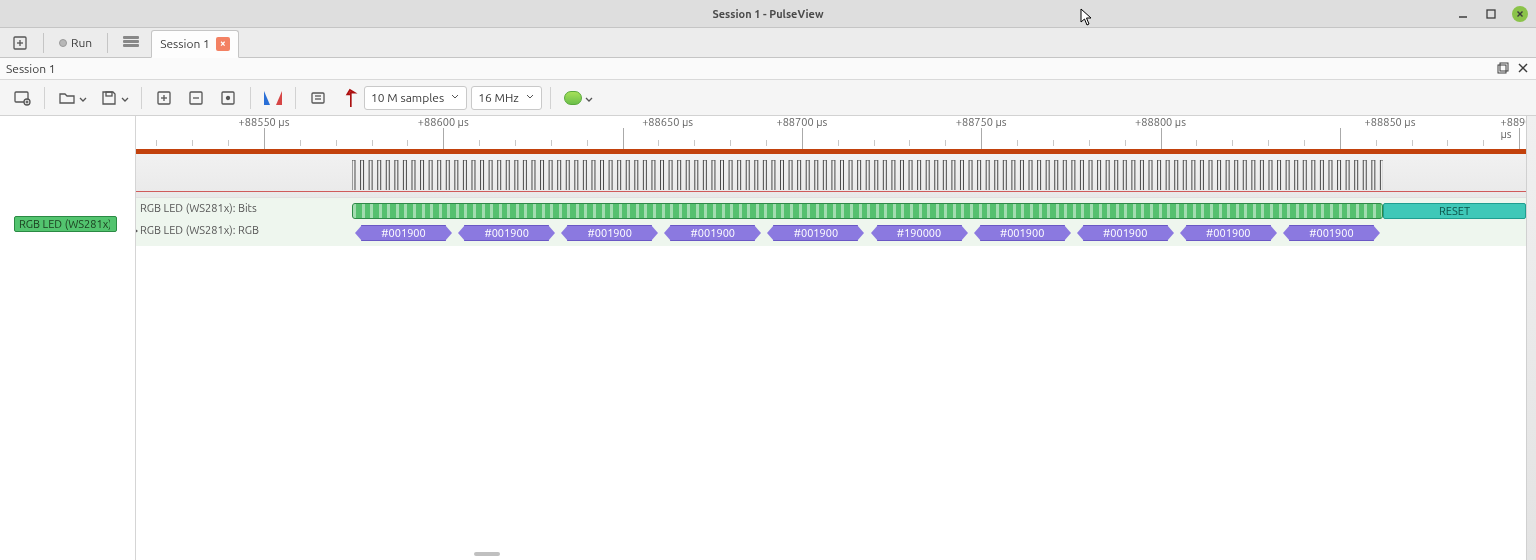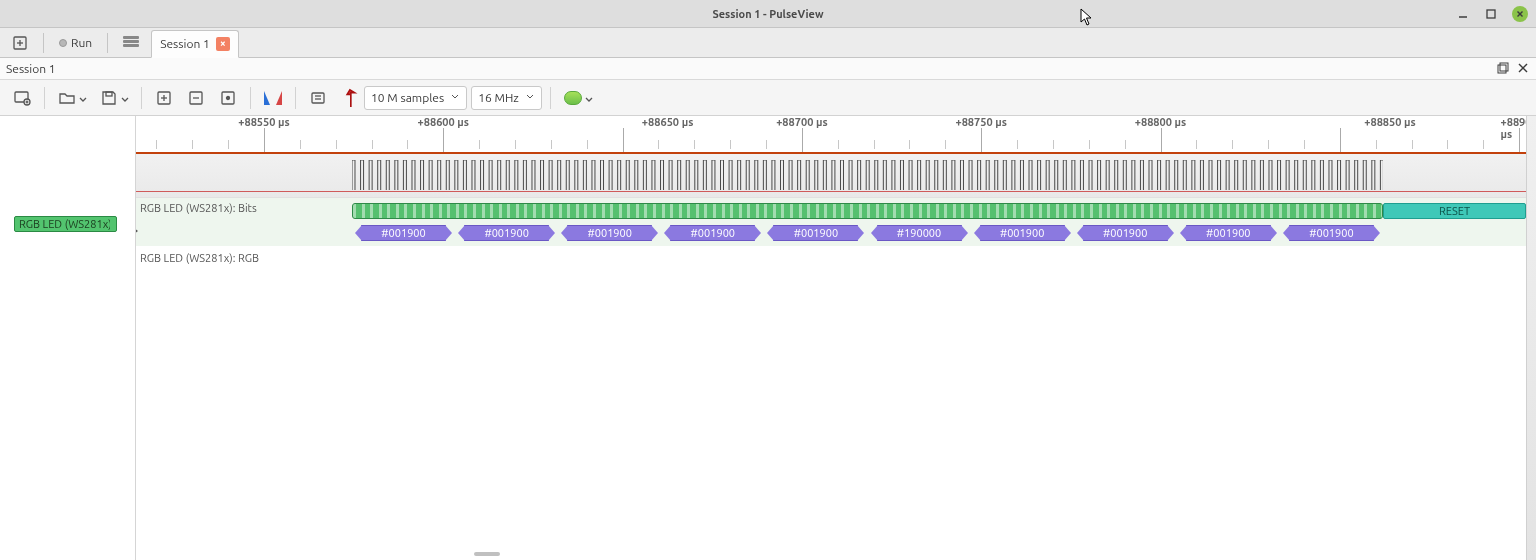--- a/index.html
+++ b/index.html
@@ -40,21 +40,21 @@
   .cfg-chip{width:18px;height:14px;border-radius:7px;background:linear-gradient(#a6e05a,#6cc04a);border:1px solid #5aa93c;}
   .flag{width:8px;height:14px;display:inline-block;position:relative;}
   .flag::before{content:"";position:absolute;inset:0;border-top:14px solid transparent;}
   .flag.b::before{border-left:6px solid #2a6fd6;}
   .flag.r::before{border-right:6px solid #d64545;}
   
   .content{display:flex;height:calc(560px - 28px - 30px - 22px - 36px);}
   .gutter{width:136px;border-right:1px solid #d5d5d5;position:relative;}
   .waves{flex:1;position:relative;overflow:hidden;}
   
-  .ruler{height:38px;position:relative;border-bottom:2px solid #c2410c;font-weight:bold;}
+  .ruler{height:38px;position:relative;border-bottom:5px solid #c2410c;}
   .ruler .major{position:absolute;top:12px;bottom:0;width:1px;background:#aaa;}
   .ruler .minor{position:absolute;top:24px;bottom:3px;width:1px;background:#c7c7c7;}
   .ruler .lbl{position:absolute;top:0;font-size:11px;color:#666;transform:translateX(-50%);}
   .rowzone{position:relative;}
   
   .d0row{height:44px;position:relative;background:linear-gradient(#f1f1f1,#e9e9e9);border-bottom:1px solid #e1e1e1;}
   .d0wave{position:absolute;top:6px;height:30px;}
   .d0wave line{stroke:#4a4a4a;stroke-width:1;}
   .redline{position:absolute;left:0;right:0;top:37px;height:1px;background:#cf5b5b;}
   .d0lbl{position:absolute;left:-52px;top:28px;display:flex;align-items:center;gap:2px;}
@@ -671,21 +671,21 @@
           <div class="hex" style="left: 431.2px; width: 85.1px;">#001900</div>
           <div class="hex" style="left: 534.3px; width: 85.1px;">#001900</div>
           <div class="hex" style="left: 637.4px; width: 85.1px;">#001900</div>
           <div class="hex" style="left: 740.5px; width: 85.1px;">#190000</div>
           <div class="hex" style="left: 843.6px; width: 85.1px;">#001900</div>
           <div class="hex" style="left: 946.7px; width: 85.1px;">#001900</div>
           <div class="hex" style="left: 1049.8px; width: 85.1px;">#001900</div>
           <div class="hex" style="left: 1152.9px; width: 85.1px;">#001900</div>
         </div>
     <div class="gutlbl" style="left: 4px; top: 48px;">RGB LED (WS281x): Bits</div>
-        <div class="gutlbl" style="left: 4px; top: 70px; margin-top: 28px;">RGB LED (WS281x): RGB</div>
+        <div class="gutlbl" style="left: 4px; top: 70px;">RGB LED (WS281x): RGB</div>
         <div class="tri" style="top: 73px; left: -3px;"></div>
       </div>
     <div class="scroll-edge"></div>
     <div class="bottom-handle"></div>
   </div>
 </div>
 
 <svg class="cursor-arrow" id="cursor" viewBox="0 0 14 20" style="left: 1080px; top: 8px;">
     <path d="M1 1 L1 14 L4.5 11 L7 17 L9 16 L6.5 10 L11 10 Z" fill="#fff" stroke="#000" stroke-width="1"></path>
   </svg>

